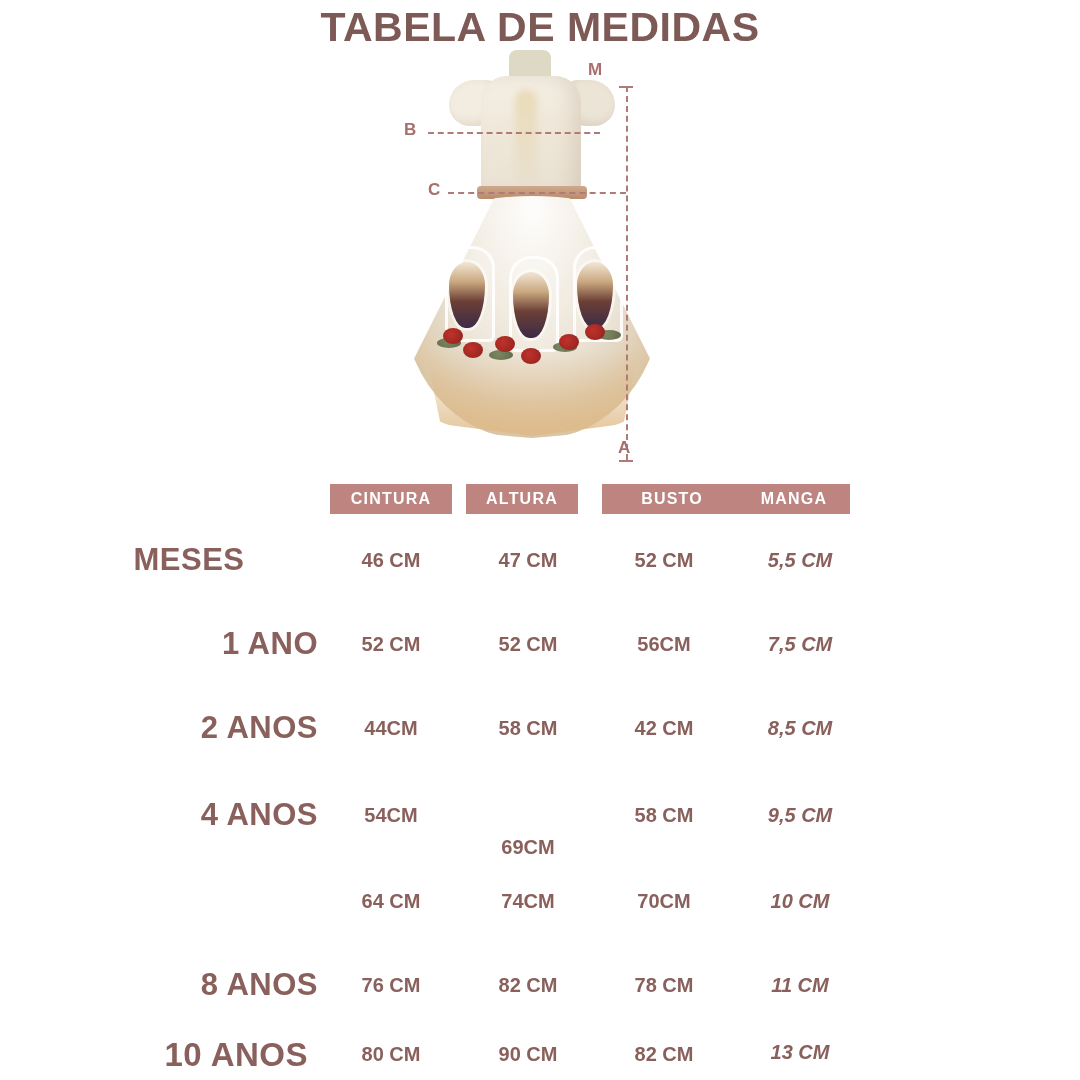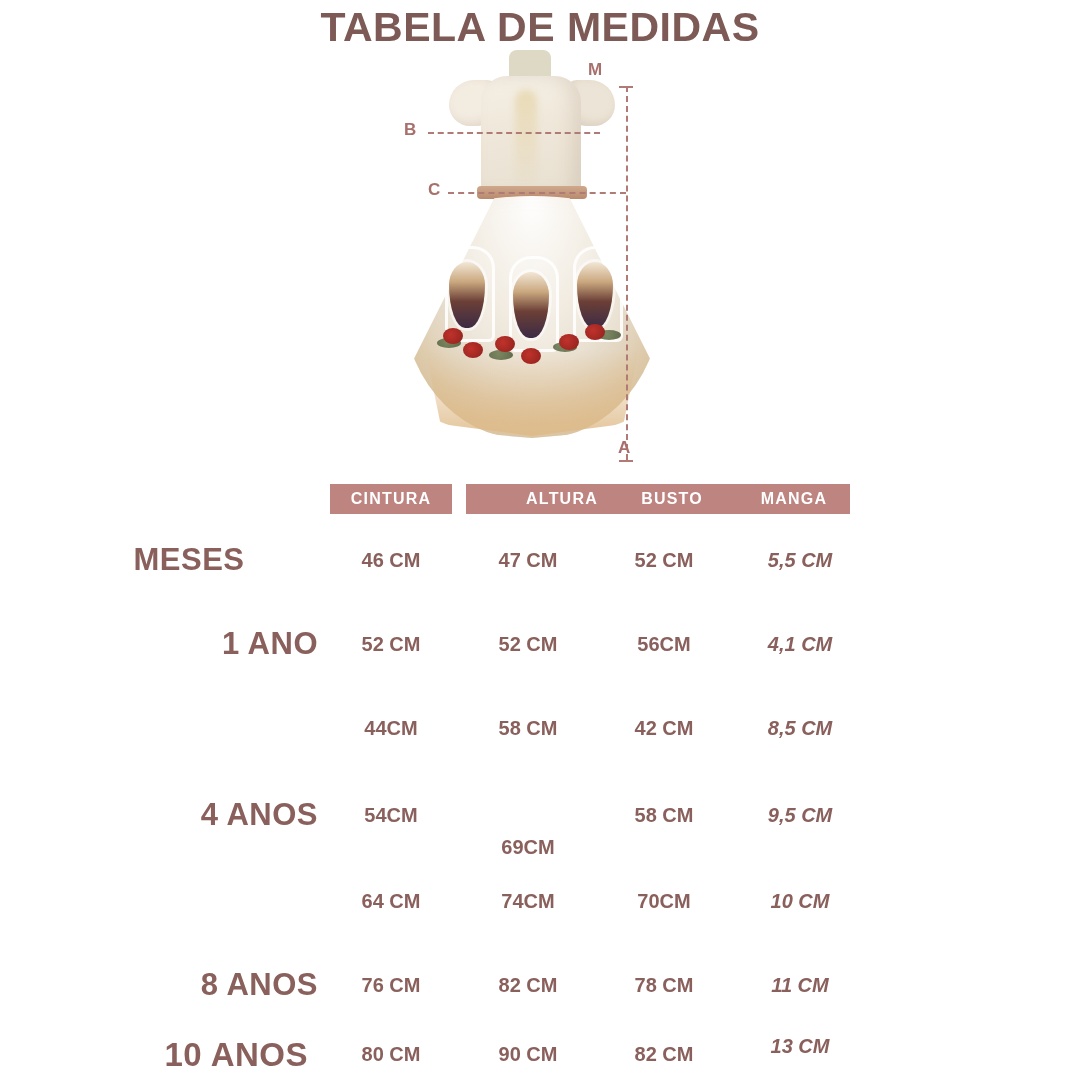--- a/index.html
+++ b/index.html
@@ -208,21 +208,21 @@
     height: 30px;
     line-height: 30px;
     text-align: center;
     background: #bd8480;
     color: #ffffff;
     font-size: 16px;
     font-weight: bold;
     letter-spacing: 1.2px;
   }
   .th-1 { left: 330px; width: 122px; }
-  .th-2 { left: 466px; width: 112px; padding-left: 40px; }
+  .th-2 { left: 466px; width: 112px; }
   .th-3 { left: 602px; width: 140px; }
   .th-4 { left: 738px; width: 112px; }
 
   .row {
     position: absolute;
     left: 0;
     width: 1080px;
     height: 84px;
   }
   .row-label {
@@ -316,24 +316,25 @@
       <div class="cell c2" style="top:17px;">47 CM</div>
       <div class="cell c3" style="top:17px;">52 CM</div>
       <div class="cell c4" style="top:17px;">5,5 CM</div>
     </div>
 
     <div class="row" style="top:132px;">
       <div class="row-label" style="top:10px;">1 ANO</div>
       <div class="cell c1" style="top:17px;">52 CM</div>
       <div class="cell c2" style="top:17px;">52 CM</div>
       <div class="cell c3" style="top:17px;">56CM</div>
-      <div class="cell c4" style="top:17px;">4,1 CM</div>
+      <div class="cell c4" style="top:17px;">7,5 CM</div>
     </div>
 
     <div class="row" style="top:216px;">
+      <div class="row-label" style="top:10px;">2 ANOS</div>
       <div class="cell c1" style="top:17px;">44CM</div>
       <div class="cell c2" style="top:17px;">58 CM</div>
       <div class="cell c3" style="top:17px;">42 CM</div>
       <div class="cell c4" style="top:17px;">8,5 CM</div>
     </div>
 
     <div class="row" style="top:303px;">
       <div class="row-label" style="top:10px;">4 ANOS</div>
       <div class="cell c1" style="top:17px;">54CM</div>
       <div class="cell c2" style="top:17px;margin-top:32px;">69CM</div>
@@ -354,17 +355,17 @@
       <div class="cell c2" style="top:17px;">82 CM</div>
       <div class="cell c3" style="top:17px;">78 CM</div>
       <div class="cell c4" style="top:17px;">11 CM</div>
     </div>
 
     <div class="row" style="top:542px;">
       <div class="row-label" style="top:10px; left:50px; font-size:33px;">10 ANOS</div>
       <div class="cell c1" style="top:17px;">80 CM</div>
       <div class="cell c2" style="top:17px;">90 CM</div>
       <div class="cell c3" style="top:17px;">82 CM</div>
-      <div class="cell c4" style="top:9px;">13 CM</div>
+      <div class="cell c4" style="top:15px;">13 CM</div>
     </div>
 
   </div>
 </div>
 
 </body></html>

